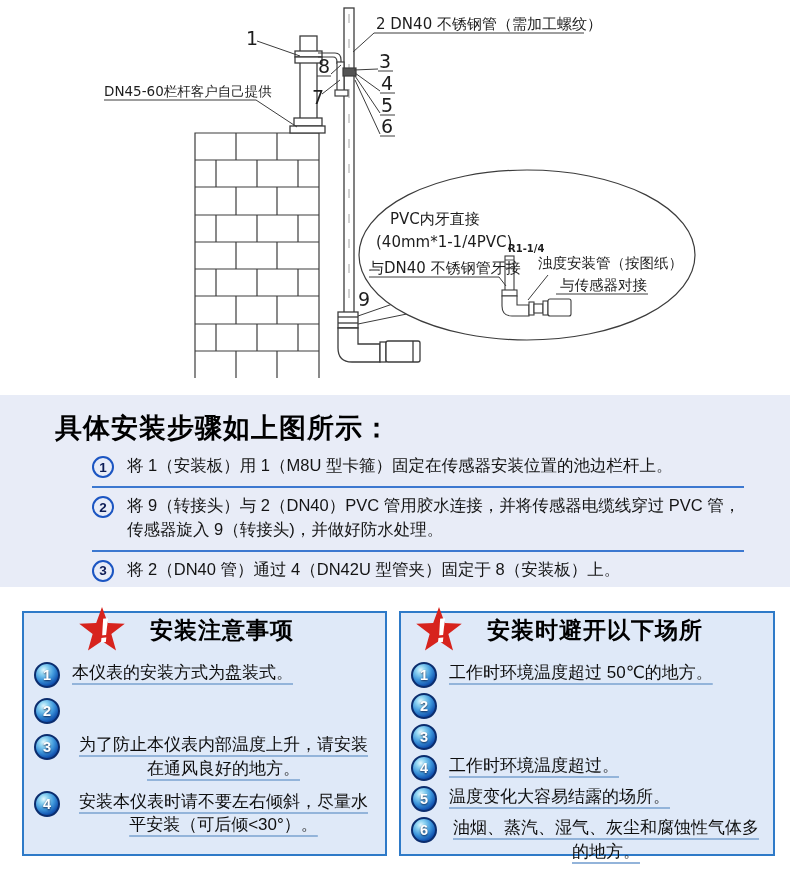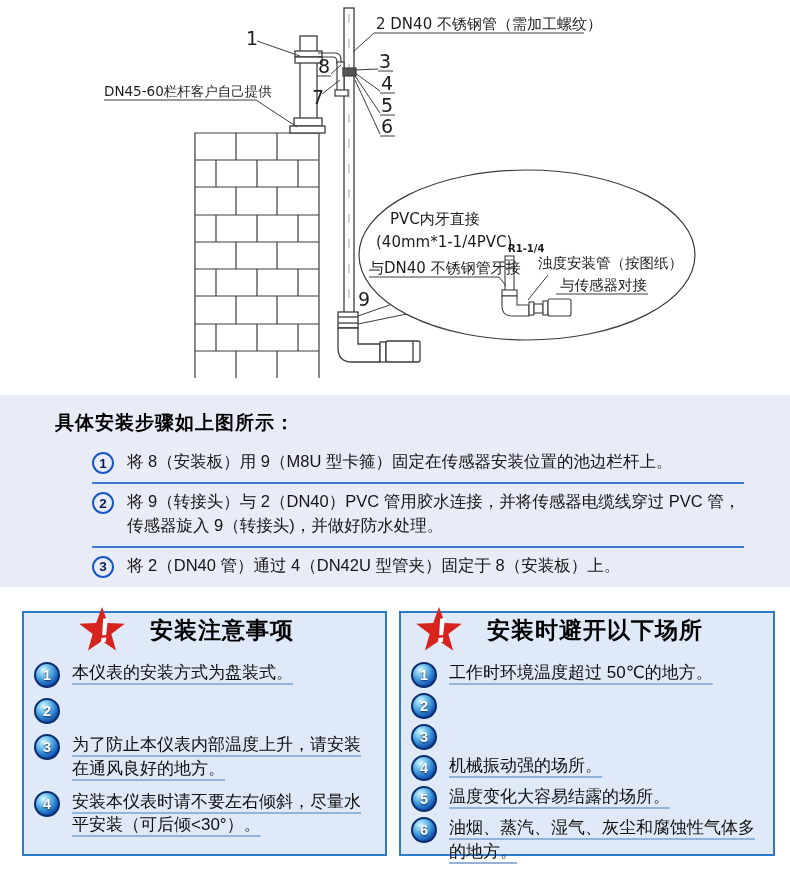--- a/index.html
+++ b/index.html
@@ -13,21 +13,21 @@
   .drawing-wrap { width:790px; height:395px; background:#fff; }
   .drawing-wrap svg { display:block; }
   .cad-text { fill:#1d1d1d; font-family:"DejaVu Sans","Liberation Sans",sans-serif; }
 
   
   .steps-section {
     width:790px; height:192px; background:#e8ecf7;
     padding:15px 0 0 0; overflow:hidden;
   }
   .steps-title {
-    margin:0 0 8px 55px; font-size:19px; font-weight:bold; color:#000;
+    margin:0 0 2px 55px; font-size:27px; font-weight:bold; color:#000;
     letter-spacing:1px;
   }
   .steps-list { margin:0 46px 0 92px; }
   .step-row { display:flex; align-items:flex-start; gap:13px; padding:6px 0 8px 0; }
   .step-row + .step-row { border-top:2px solid #3c78d0; }
   .step-num {
     flex:0 0 22px; width:22px; height:22px; margin-top:2px;
     border:2.5px solid #1b55c2; border-radius:50%;
     display:flex; align-items:center; justify-content:center;
     font-size:13.5px; font-weight:bold; color:#0d1c55; background:transparent;
@@ -55,21 +55,21 @@
     border:2px solid #0b2d6e;
     background: radial-gradient(circle at 35% 28%, #e4f8ff 0%, #8fd4f2 20%, #3e97dc 48%, #1253b0 74%, #0b2d74 100%);
     color:#fff; font-weight:bold; font-size:14.5px;
     display:flex; align-items:center; justify-content:center;
     text-shadow:0 1px 2px rgba(0,0,40,.75);
     margin-top:1px;
   }
   .warn-text {
     font-size:17px; line-height:1.4; color:#0e0e0e;
     text-decoration:underline; text-decoration-color:#93b4da;
-    text-decoration-thickness:1.5px; text-underline-offset:5px;
+    text-decoration-thickness:1.5px; text-underline-offset:5px;text-align:center;
   }
 </style>
 </head>
 <body>
 
 <div class="drawing-wrap">
 <svg width="790" height="395" viewBox="0 0 790 395">
 
   <g stroke="#3c3c3c" stroke-width="1.2" fill="none">
     <path d="M195 378V133H319V378"></path>
@@ -168,21 +168,21 @@
   <text class="cad-text" x="358" y="306" font-size="19">9</text>
   <text class="cad-text" x="104" y="96" font-size="13.5">DN45-60栏杆客户自己提供</text>
 </svg>
 </div>
 
 <div class="steps-section">
   <div class="steps-title">具体安装步骤如上图所示：</div>
   <div class="steps-list">
     <div class="step-row">
       <span class="step-num">1</span>
-      <span class="step-text">将 8（安装板）用 9（M8U 型卡箍）固定在传感器安装位置的池边栏杆上。</span>
+      <span class="step-text">将 1（安装板）用 1（M8U 型卡箍）固定在传感器安装位置的池边栏杆上。</span>
     </div>
     <div class="step-row">
       <span class="step-num">2</span>
       <span class="step-text">将 9（转接头）与 2（DN40）PVC 管用胶水连接，并将传感器电缆线穿过 PVC 管，传感器旋入 9（转接头)，并做好防水处理。</span>
     </div>
     <div class="step-row">
       <span class="step-num">3</span>
       <span class="step-text">将 2（DN40 管）通过 4（DN42U 型管夹）固定于 8（安装板）上。</span>
     </div>
   </div>
@@ -231,21 +231,21 @@
         <span class="warn-text">工作时环境温度超过 50℃的地方。</span>
       </div>
       <div class="warn-item">
         <span class="badge">2</span>
       </div>
       <div class="warn-item">
         <span class="badge">3</span>
       </div>
       <div class="warn-item">
         <span class="badge">4</span>
-        <span class="warn-text">机械振动强的场所。</span>
+        <span class="warn-text">工作时环境温度超过。</span>
       </div>
       <div class="warn-item">
         <span class="badge">5</span>
         <span class="warn-text">温度变化大容易结露的场所。</span>
       </div>
       <div class="warn-item">
         <span class="badge">6</span>
         <span class="warn-text">油烟、蒸汽、湿气、灰尘和腐蚀性气体多的地方。</span>
       </div>
     </div>

